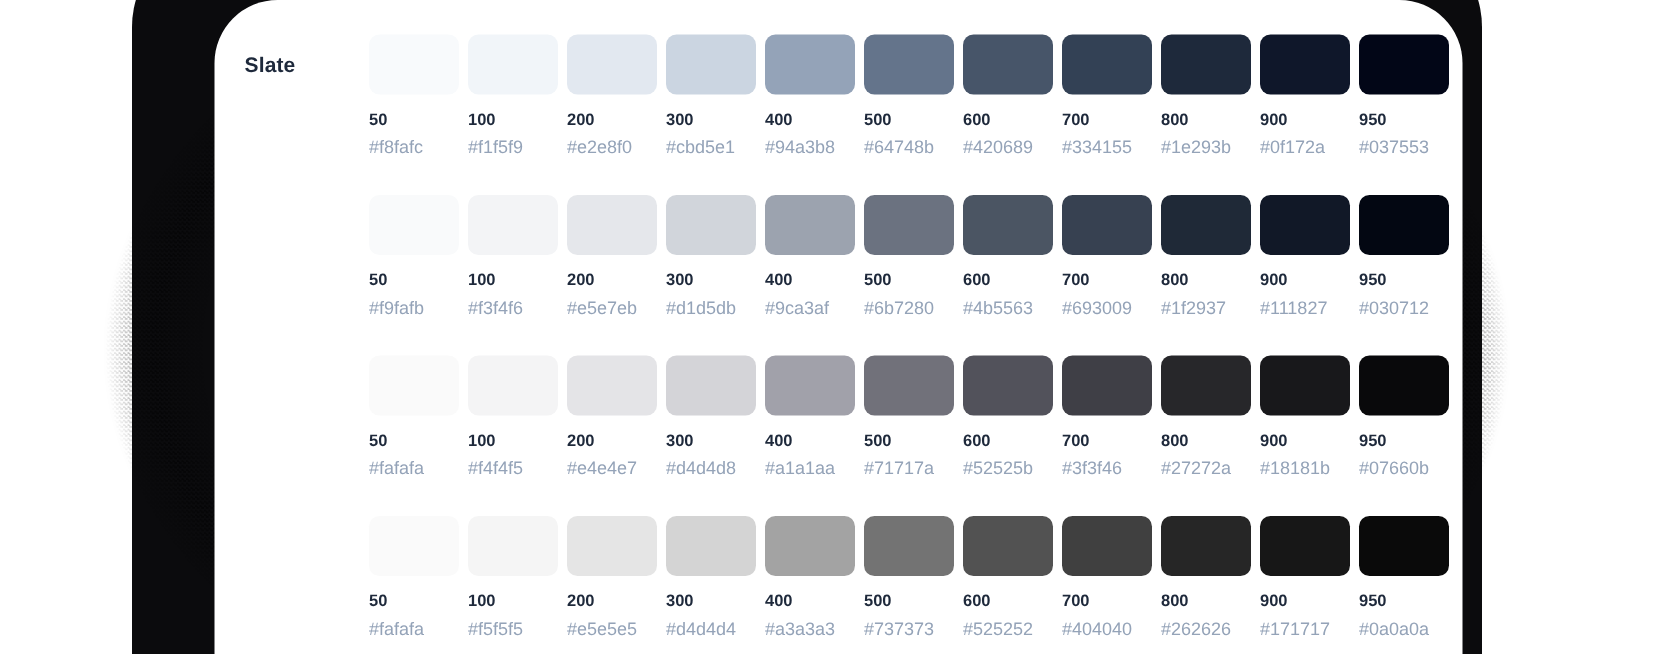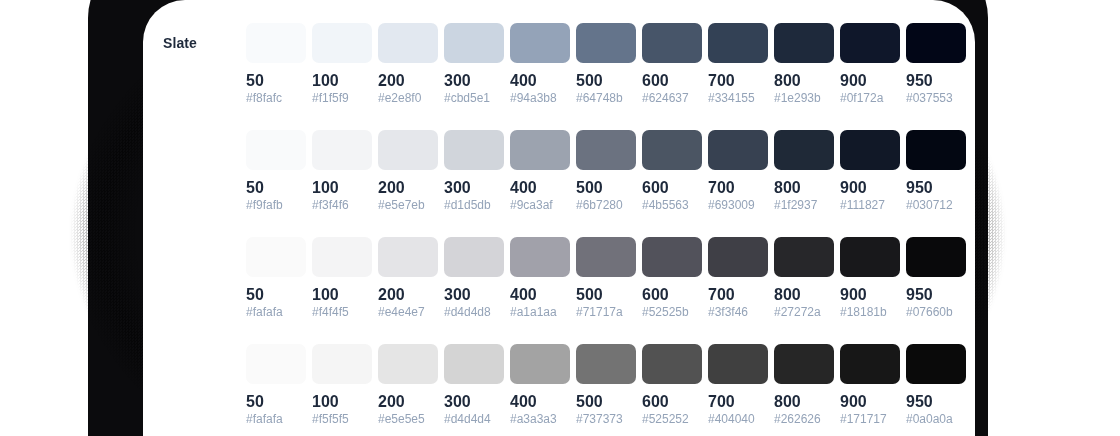--- a/index.html
+++ b/index.html
@@ -115,21 +115,21 @@
   .chip {
     width: 60px;
     height: 40px;
     margin-top: 23px;
     border-radius: 7px;
     box-sizing: border-box;
   }
 
   .step {
     margin-top: 11px;
-    font-size: 16px;
+    font-size: 11px;
     font-weight: bold;
     color: #1e293b;
     line-height: 13px;
     white-space: nowrap;
   }
 
   .hex {
     margin-top: 5px;
     font-size: 12px;
     font-weight: normal;
@@ -178,21 +178,21 @@
               <div class="hex">#94a3b8</div>
             </div>
             <div class="swatch-cell">
               <div class="chip" style="background: rgb(100, 116, 139);"></div>
               <div class="step">500</div>
               <div class="hex">#64748b</div>
             </div>
             <div class="swatch-cell">
               <div class="chip" style="background: rgb(71, 85, 105);"></div>
               <div class="step">600</div>
-              <div class="hex">#624637</div>
+              <div class="hex">#420689</div>
             </div>
             <div class="swatch-cell">
               <div class="chip" style="background: rgb(51, 65, 85);"></div>
               <div class="step">700</div>
               <div class="hex">#334155</div>
             </div>
             <div class="swatch-cell">
               <div class="chip" style="background: rgb(30, 41, 59);"></div>
               <div class="step">800</div>
               <div class="hex">#1e293b</div>

